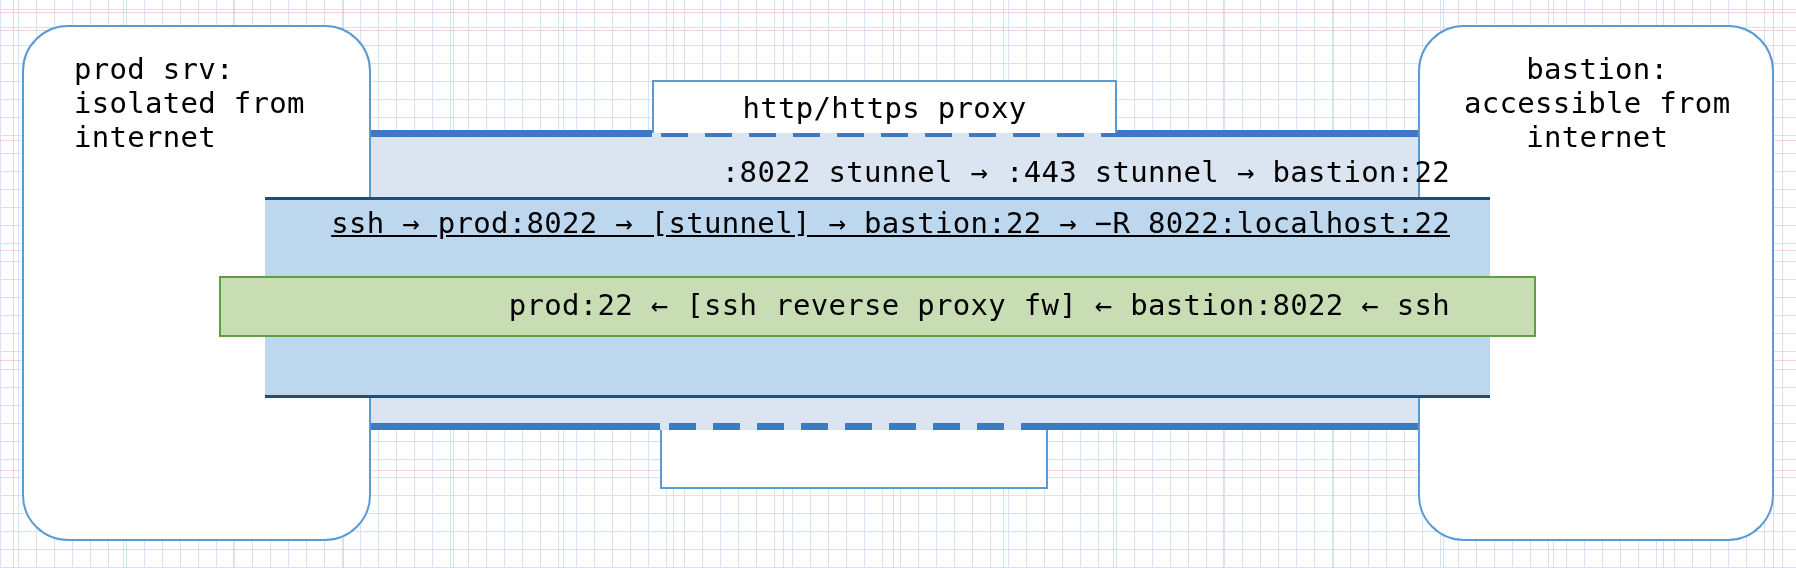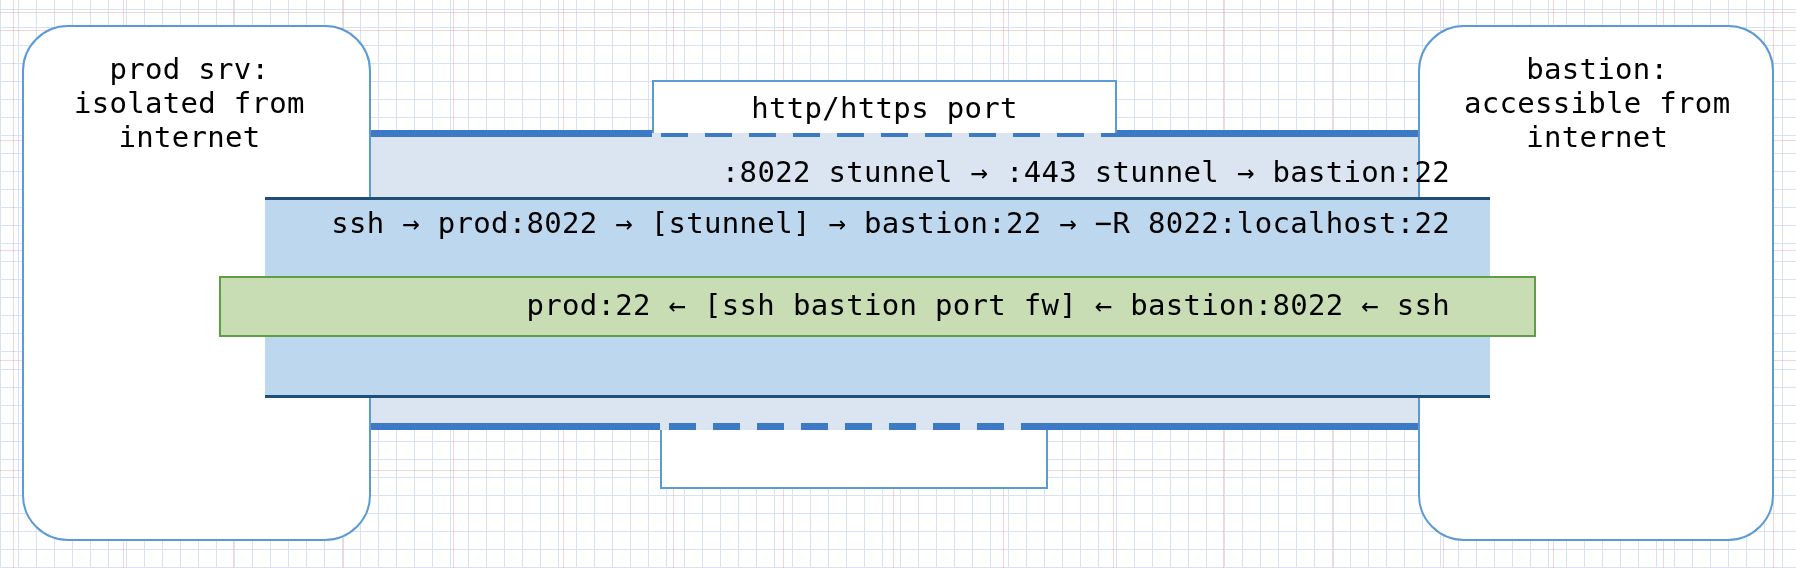--- a/index.html
+++ b/index.html
@@ -70,21 +70,21 @@
     font-size:29px;line-height:34px;letter-spacing:.3px;z-index:7;white-space:pre;
   }
   .proxy-label{font-size:29px;letter-spacing:.3px;z-index:7;}
 </style>
 </head>
 <body>
 
 <div class="canvas">
 
   <div class="node prod">
-    <div class="node-label" style="left:50px;text-align:center;">prod srv:
+    <div class="node-label" style="left:50px;">prod srv:
 isolated from
 internet</div>
   </div>
 
   <div class="node bastion">
     <div class="node-label" style="left:44px;text-align:center;">bastion:
 accessible from
 internet</div>
   </div>
 
@@ -96,21 +96,21 @@
 
   <div class="bseg" style="left:371px;top:423px;width:289px;"></div>
   <div class="bseg dash" style="left:660px;top:423px;width:388px;"></div>
   <div class="bseg" style="left:1048px;top:423px;width:370px;"></div>
 
   <div class="band2"></div>
 
   <div class="green-band"></div>
 
   <div class="proxy-box top">
-    <div class="proxy-label">http/https port</div>
+    <div class="proxy-label">http/https proxy</div>
   </div>
   <div class="proxy-box bottom"></div>
 
   <div class="tun-text" style="top:155px;">:8022 stunnel → :443 stunnel → bastion:22</div>
-  <div class="tun-text" style="top:206px;">ssh → prod:8022 → [stunnel] → bastion:22 → −R 8022:localhost:22</div>
-  <div class="tun-text" style="top:288px;">prod:22 ← [ssh bastion port fw] ← bastion:8022 ← ssh</div>
+  <div class="tun-text" style="top:206px;text-decoration:underline;">ssh → prod:8022 → [stunnel] → bastion:22 → −R 8022:localhost:22</div>
+  <div class="tun-text" style="top:288px;">prod:22 ← [ssh reverse proxy fw] ← bastion:8022 ← ssh</div>
 
 </div>
 
 </body></html>

